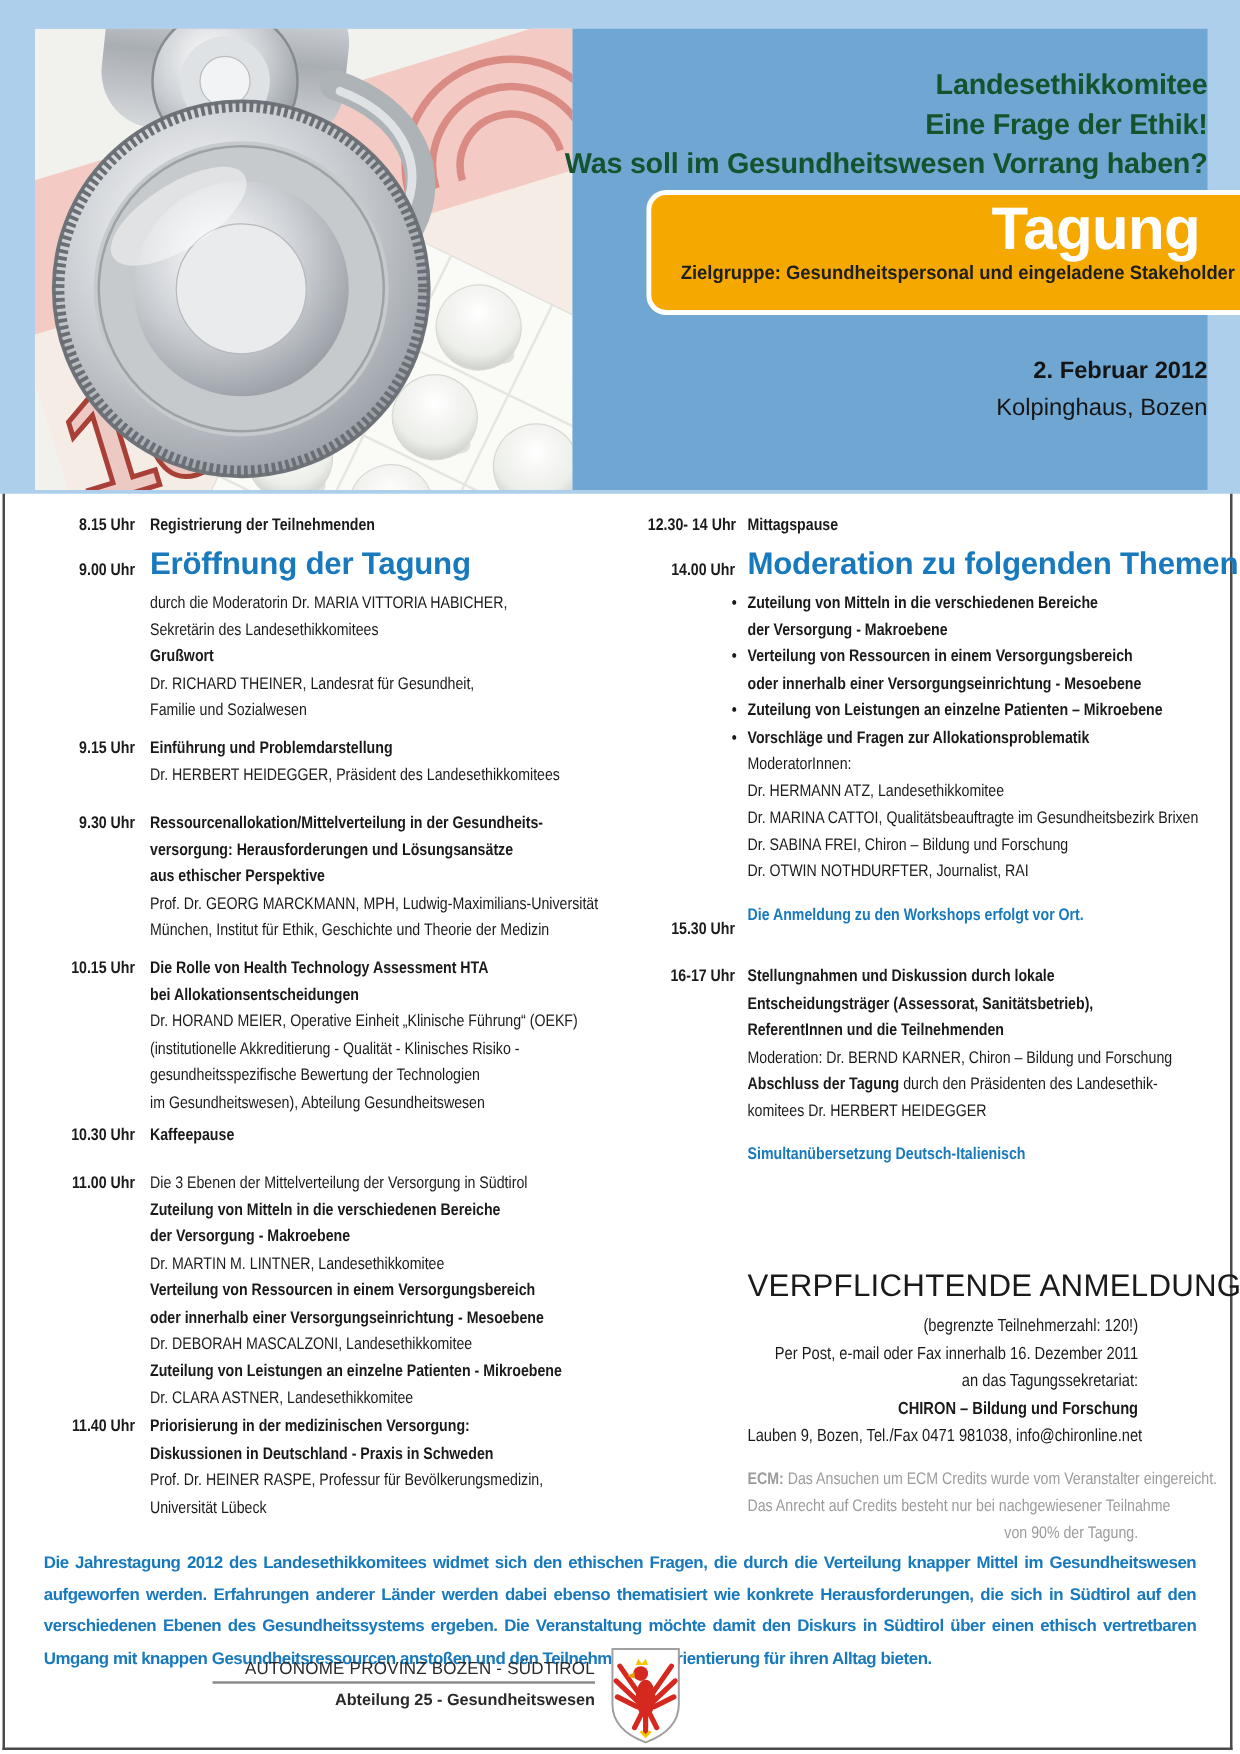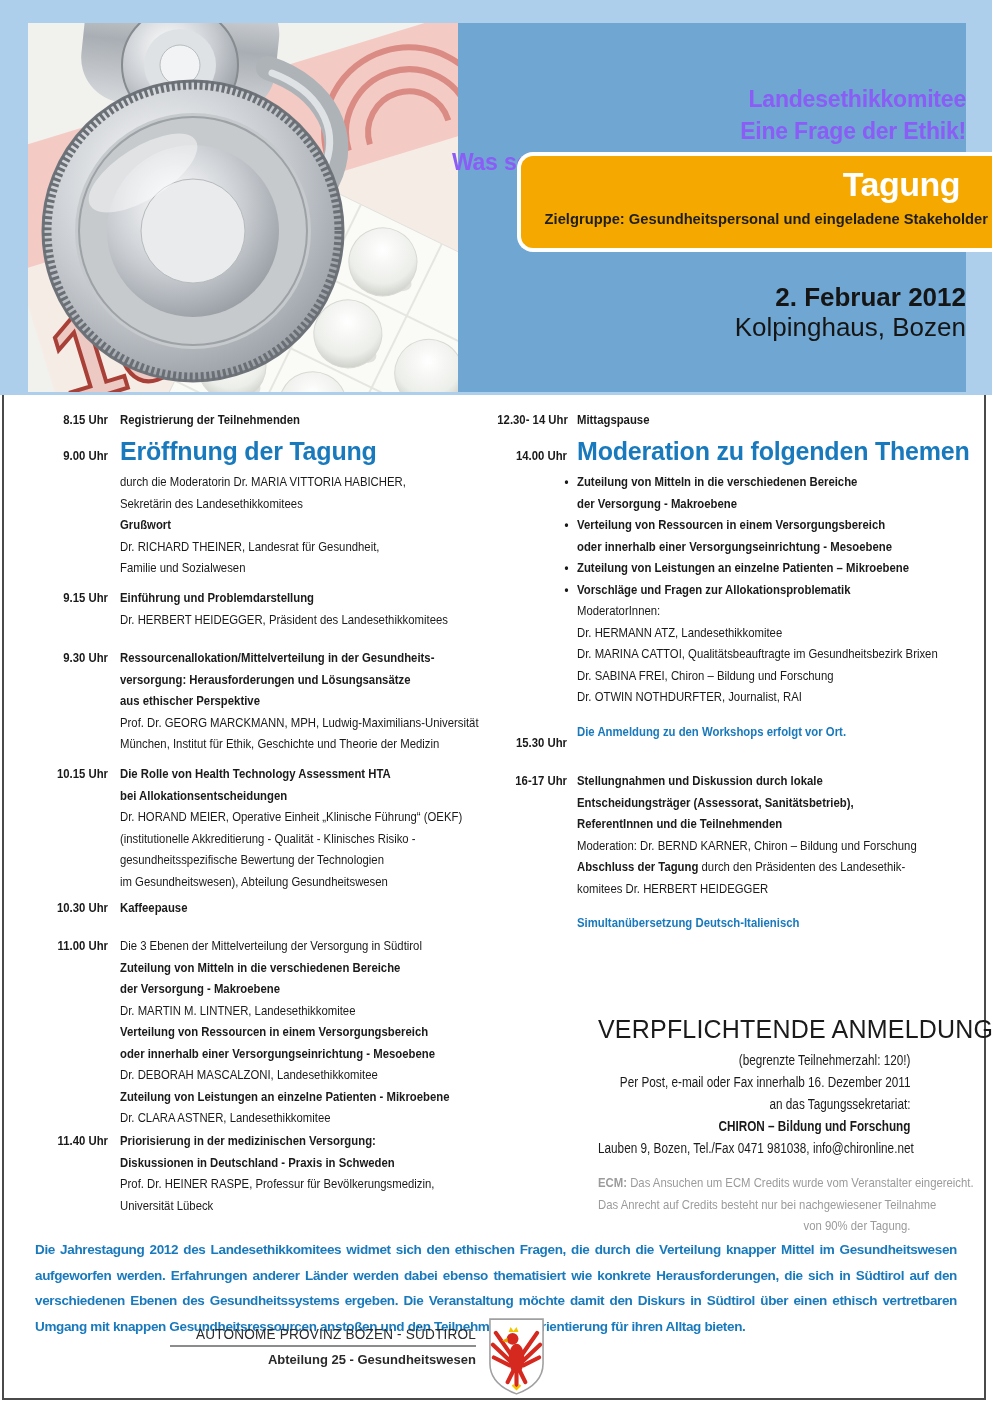--- a/index.html
+++ b/index.html
@@ -3,37 +3,37 @@
 <meta charset="utf-8">
 <style>
   html,body{margin:0;padding:0;background:#fff;}
   #page{position:relative;width:992px;height:1403px;overflow:hidden;background:#fff;
         font-family:"Liberation Sans","DejaVu Sans",sans-serif;color:#1a1a1a;}
   
   .hdr-bg{position:absolute;left:0;top:0;width:992px;height:395px;background:#adcfeb;}
   .photo{position:absolute;left:28px;top:23px;width:430px;height:369px;}
   .panel{position:absolute;left:458px;top:23px;width:508px;height:369px;background:#6fa6d2;}
   .title-block{position:absolute;right:26px;top:52px;width:560px;text-align:right;
-               color:#8b5cf6;font-weight:bold;font-size:23px;line-height:31.5px;letter-spacing:-0.2px;margin-top:32px;}
+               color:#14532d;font-weight:bold;font-size:23px;line-height:31.5px;letter-spacing:-0.2px;}
   .banner{position:absolute;left:517px;top:152px;width:475px;height:100px;box-sizing:border-box;
           background:#f5a800;border:4px solid #fff;border-right:none;border-radius:16px 0 0 16px;}
   .banner-title{margin-top:4px;padding-right:32px;text-align:right;color:#fff;
-                font-size:34px;line-height:48px;font-weight:bold;letter-spacing:-0.5px;}
+                font-size:48px;line-height:48px;font-weight:bold;letter-spacing:-0.5px;}
   .banner-sub{margin-top:2px;padding-right:32px;text-align:right;color:#1e1e1c;font-weight:bold;
               font-size:15.5px;white-space:nowrap;transform:scaleX(0.95);transform-origin:100% 50%;}
   .date-block{position:absolute;right:26px;top:282px;text-align:right;color:#151515;
-              font-size:26px;line-height:30px;}
+              font-size:19px;line-height:30px;}
   .date-block .d0{font-weight:bold;}
   
   .frame{position:absolute;left:2px;top:395px;width:984px;height:1005px;box-sizing:border-box;
          border-left:2px solid #4a4a4a;border-right:2px solid #4a4a4a;border-bottom:2px solid #4a4a4a;}
   
   .entry{position:absolute;display:flex;align-items:flex-start;}
   .eL{left:35px;width:470px;}
-  .eR{left:484px;width:482px;}
+  .eR{left:505px;width:482px;}
   .t{flex:none;text-align:right;font-weight:bold;font-size:13.5px;line-height:21.5px;
      white-space:nowrap;transform:scaleX(0.84);transform-origin:100% 50%;}
   .eL .t{width:73px;}
   .eR .t{width:83px;}
   .eL .c{margin-left:12px;flex:1;min-width:0;}
   .eR .c{margin-left:10px;flex:1;min-width:0;}
   .ln{font-size:13.5px;line-height:21.5px;white-space:nowrap;
       transform:scaleX(0.84);transform-origin:0 50%;}
   .b{font-weight:bold;}
   .blue{color:#1879bd;font-weight:bold;}

